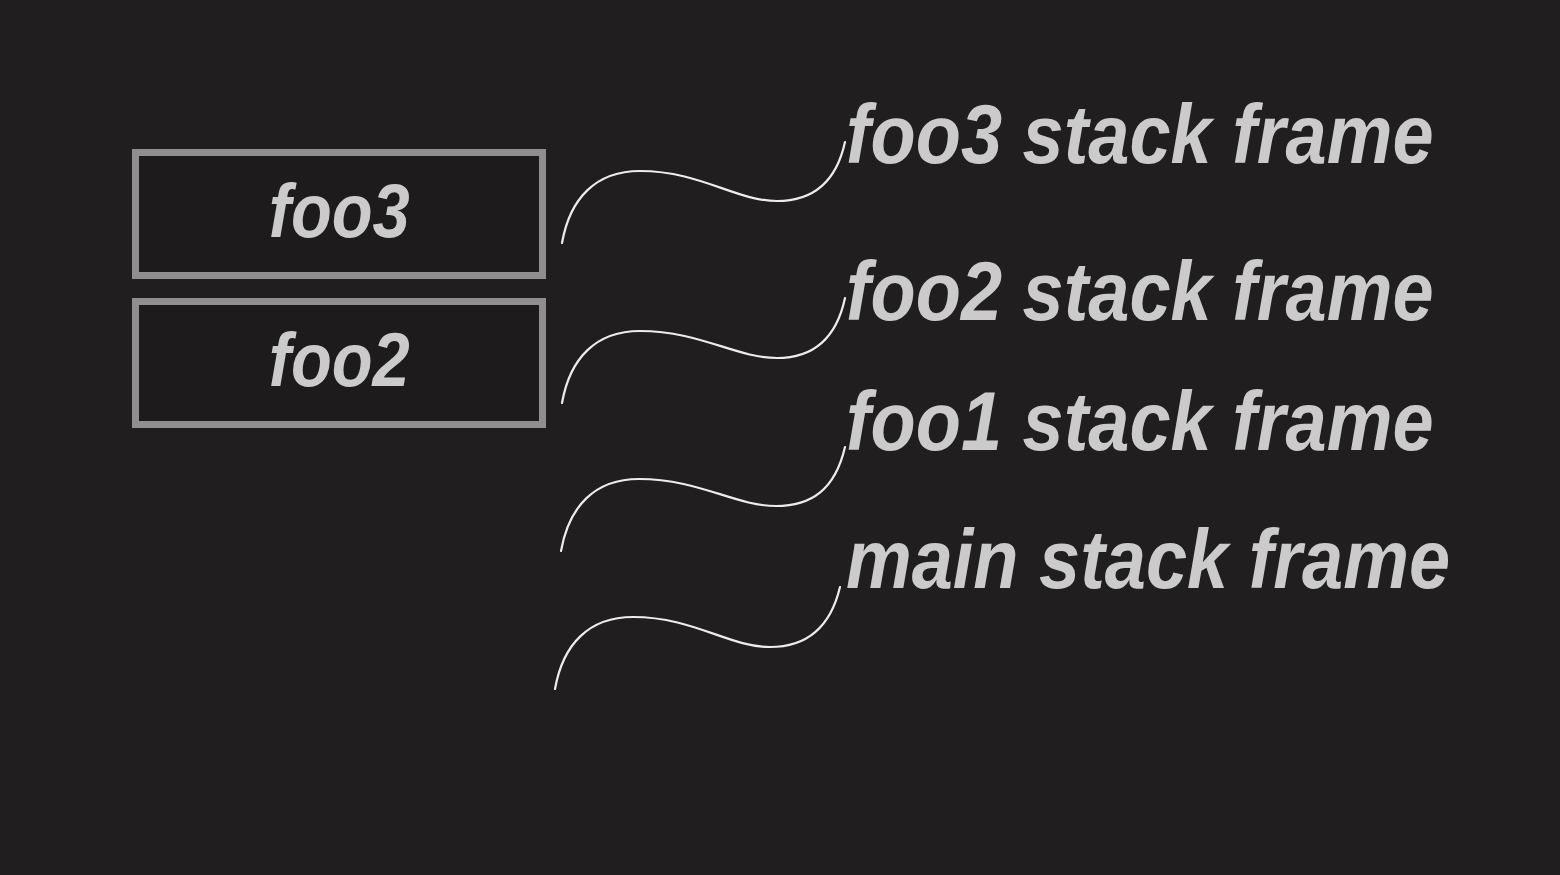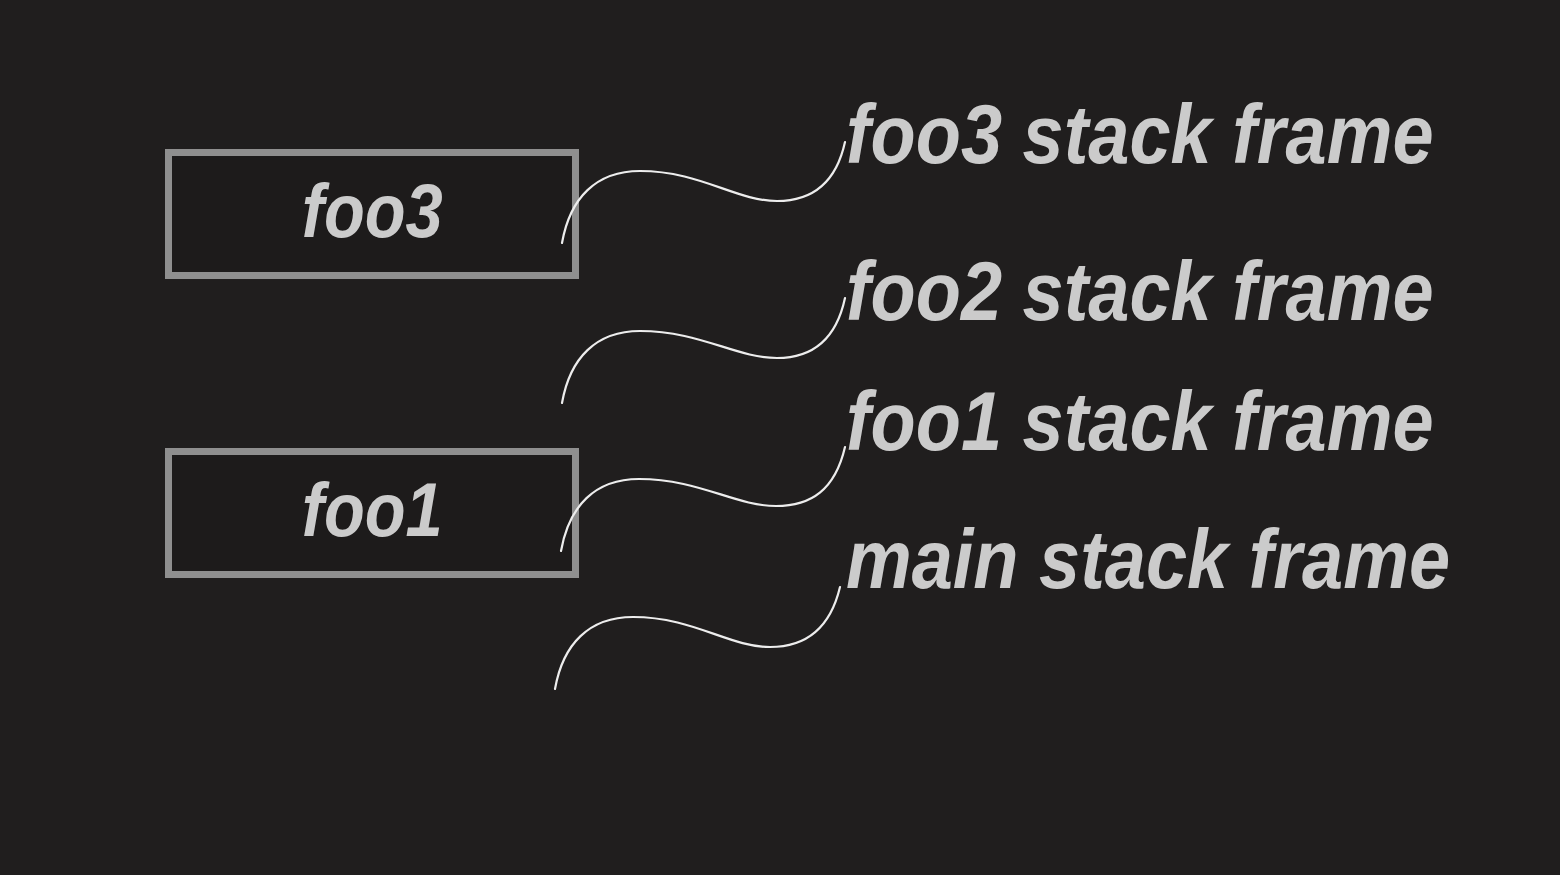--- a/index.html
+++ b/index.html
@@ -12,21 +12,21 @@
   .canvas {
     position: relative;
     width: 1560px;
     height: 875px;
     overflow: hidden;
     background: var(--background, #201e1e);
     font-family: "Liberation Sans", sans-serif;
   }
   .box {
     position: absolute;
-    left: 165px;
+    left: 132px;
     width: 414px;
     height: 130px;
     box-sizing: border-box;
     border: 7px solid var(--box_border, #8f8f8f);
     background: var(--box_fill, #1d1b1b);
     display: flex;
     align-items: center;
     justify-content: center;
   }
   .box1 { top: 149px; }
@@ -75,22 +75,22 @@
   .l4 { top: 517px; }
 </style>
 </head>
 <body style="--background: #201e1e; --box_fill: #1d1b1b; --box_border: #8f8f8f; --text: #cbcbcb; --connector: #ededed;">
 
 <div class="canvas">
 
   <div class="box box1">
     <span class="box-label">foo3</span>
   </div>
-  <div class="box box3">
-    <span class="box-label">foo1</span>
+  <div class="box box2">
+    <span class="box-label">foo2</span>
   </div>
 
   <svg class="connectors" viewBox="0 0 1560 875" xmlns="http://www.w3.org/2000/svg" aria-hidden="true">
     <path class="curve" d="M 562 243 C 570 198 596 171 640 171 C 700 171 736 201 777 201 C 812 201 836 183 845 142"></path>
     <path class="curve" d="M 562 403 C 570 358 596 331 640 331 C 700 331 736 358 777 358 C 812 358 836 340 845 298"></path>
     <path class="curve" d="M 561 551 C 569 506 595 479 639 479 C 699 479 735 506 776 506 C 811 506 835 490 845 447"></path>
     <path class="curve" d="M 555 689 C 563 644 589 617 633 617 C 693 617 729 647 770 647 C 805 647 830 629 840 587"></path>
   </svg>
 
   <div class="frame-label l1">foo3 stack frame</div>

